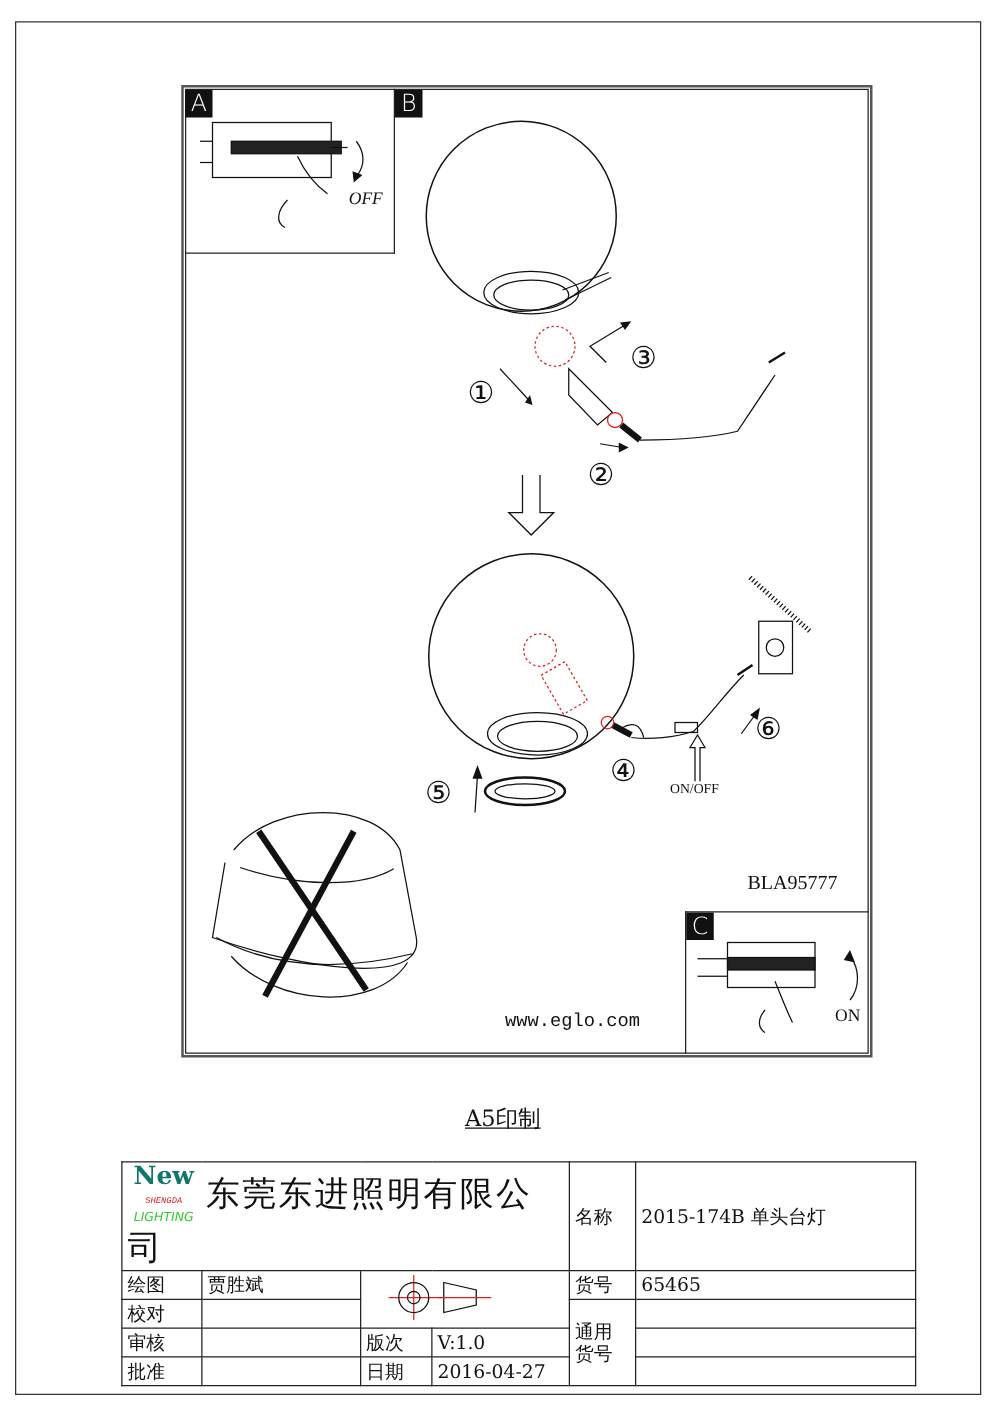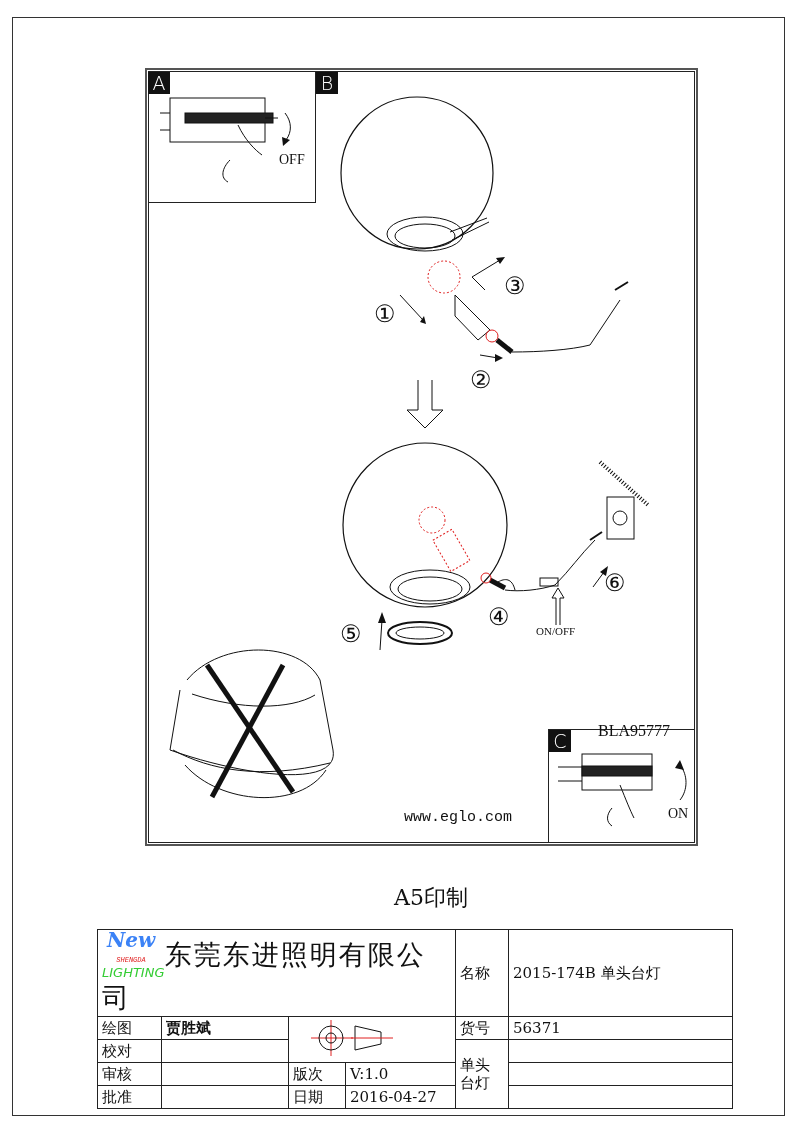--- a/index.html
+++ b/index.html
@@ -5,21 +5,21 @@
   html, body { margin:0; padding:0; background:#ffffff; }
   body { width:802px; height:1134px; position:relative; overflow:hidden; font-family:"DejaVu Serif", serif; color:#111; }
   .outer-frame { position:absolute; left:12px; top:17px; width:773px; height:1099px; border:1.5px solid #333; box-sizing:border-box; }
   .drawing-frame { position:absolute; left:145px; top:68px; width:553px; height:778px; border:2px solid #555; box-sizing:border-box; }
   .drawing-inner { position:absolute; left:148px; top:71px; width:547px; height:772px; border:1px solid #222; box-sizing:border-box; }
   .panel-a { position:absolute; left:148px; top:71px; width:168px; height:132px; border-right:1px solid #222; border-bottom:1px solid #222; box-sizing:border-box; }
   .panel-c { position:absolute; left:548px; top:729px; width:147px; height:114px; border-left:1px solid #222; border-top:1px solid #222; box-sizing:border-box; }
   .tag { position:absolute; width:22px; height:22px; background:#111; color:#fff; font-family:"DejaVu Sans", sans-serif; font-size:19px; line-height:22px; text-align:center; font-weight:300; }
   .svg-layer { position:absolute; left:0; top:0; }
   .txt { position:absolute; white-space:nowrap; font-family:"Liberation Serif", serif; }
-  .print-note { position:absolute; left:394px; top:883px; font-size:22px; font-family:"DejaVu Serif", serif; }
+  .print-note { position:absolute; left:372px; top:883px; font-size:18px; font-family:"DejaVu Serif", serif;text-decoration:underline; }
   table.title-block { position:absolute; left:97px; top:929px; width:636px; border-collapse:collapse; font-family:"DejaVu Serif", serif; font-size:15px; }
   table.title-block td { border:1px solid #222; padding:0 4px; height:22px; }
   .c { text-align:left; }
 </style>
 </head>
 <body>
 
 <div class="outer-frame"></div>
 <div class="drawing-frame"></div>
 <div class="drawing-inner"></div>
@@ -104,68 +104,68 @@
   <g stroke="#111" fill="none">
     <path d="M187 680 C220 640 300 640 320 680 L333 750 C340 790 240 775 170 750 L180 690"></path>
     <path d="M192 694 C240 710 290 710 315 695"></path>
     <path d="M173 750 C210 770 260 780 330 763"></path>
     <path d="M185 765 C220 805 300 810 326 770"></path>
     <line x1="207" y1="665" x2="293" y2="792" stroke-width="5"></line>
     <line x1="283" y1="665" x2="212" y2="797" stroke-width="5"></line>
   </g>
 </svg>
 
-<div class="txt" style="left:279px;top:152px;font-size:14px;">OFF</div>
+<div class="txt" style="left:279px;top:152px;font-size:14px;font-style:italic;">OFF</div>
 <div class="txt" style="left:668px;top:806px;font-size:14px;font-family:Liberation Serif, serif;">ON</div>
 <div class="txt" style="left:374px;top:300px;font-size:24px;">①</div>
 <div class="txt" style="left:470px;top:366px;font-size:24px;">②</div>
 <div class="txt" style="left:504px;top:272px;font-size:24px;">③</div>
 <div class="txt" style="left:488px;top:603px;font-size:24px;">④</div>
 <div class="txt" style="left:340px;top:620px;font-size:24px;">⑤</div>
 <div class="txt" style="left:604px;top:569px;font-size:24px;">⑥</div>
 <div class="txt" style="left:536px;top:625px;font-size:11px;font-family:Liberation Serif, serif;">ON/OFF</div>
-<div class="txt" style="left:598px;top:698px;font-size:16px;margin-top:24px;">BLA95777</div>
+<div class="txt" style="left:598px;top:698px;font-size:16px;">BLA95777</div>
 <div class="txt" style="left:404px;top:809px;font-size:15px;font-family:'Liberation Mono',monospace;">www.eglo.com</div>
 
 <div class="print-note">A5印制</div>
 
 <table class="title-block">
   <tbody>
       <tr style="height:48px;">
     <td colspan="4" style="height:48px;">
       <span style="display:inline-block;width:58px;vertical-align:middle;text-align:center;line-height:1;">
-        <span style="color:#3b82f6;font-style:italic;font-size:20px;font-weight:bold;">New</span><br>
+        <span style="color:#0f766e;font-size:20px;font-weight:bold;">New</span><br>
         <span style="color:#e02020;font-size:7px;font-style:italic;font-family:Liberation Mono, monospace;">SHENGDA</span><br>
-        <span style="color:#33cc33;font-size:13px;font-style:italic;font-family:'DejaVu Sans',sans-serif;">LIGHTING</span>
+        <span style="color:#33cc33;font-size:10px;font-style:italic;font-family:'DejaVu Sans',sans-serif;">LIGHTING</span>
       </span>
       <span style="font-size:27px;vertical-align:middle;letter-spacing:2px;">东莞东进照明有限公司</span>
     </td>
     <td class="c" style="width:44px;">名称</td>
     <td class="c" style="width:215px;">2015-174B 单头台灯</td>
   </tr>
   <tr>
     <td class="c" style="width:55px;">绘图</td>
-    <td class="c" style="width:118px;font-weight:bold;">贾胜斌</td>
+    <td class="c" style="width:118px;">贾胜斌</td>
     <td colspan="2" rowspan="2" class="c">
       <svg width="120" height="40">
         <line x1="18" y1="20" x2="60" y2="20" stroke="#e02020"></line>
         <line x1="38" y1="2" x2="38" y2="38" stroke="#e02020"></line>
         <circle cx="38" cy="20" r="12" stroke="#111" fill="none"></circle>
         <circle cx="38" cy="20" r="5" stroke="#111" fill="none"></circle>
         <polygon points="62,8 88,14 88,26 62,32" stroke="#111" fill="none"></polygon>
         <line x1="58" y1="20" x2="100" y2="20" stroke="#e02020"></line>
       </svg>
     </td>
     <td class="c">货号</td>
-    <td class="c">56371</td>
+    <td class="c">65465</td>
   </tr>
   <tr>
     <td class="c">校对</td>
     <td></td>
-    <td rowspan="3" class="c" style="line-height:1.2;">单头台灯</td>
+    <td rowspan="3" class="c" style="line-height:1.2;">通用货号</td>
     <td></td>
   </tr>
   <tr>
     <td class="c">审核</td>
     <td></td>
     <td class="c" style="width:48px;">版次</td>
     <td>V:1.0</td>
     <td></td>
   </tr>
   <tr>

